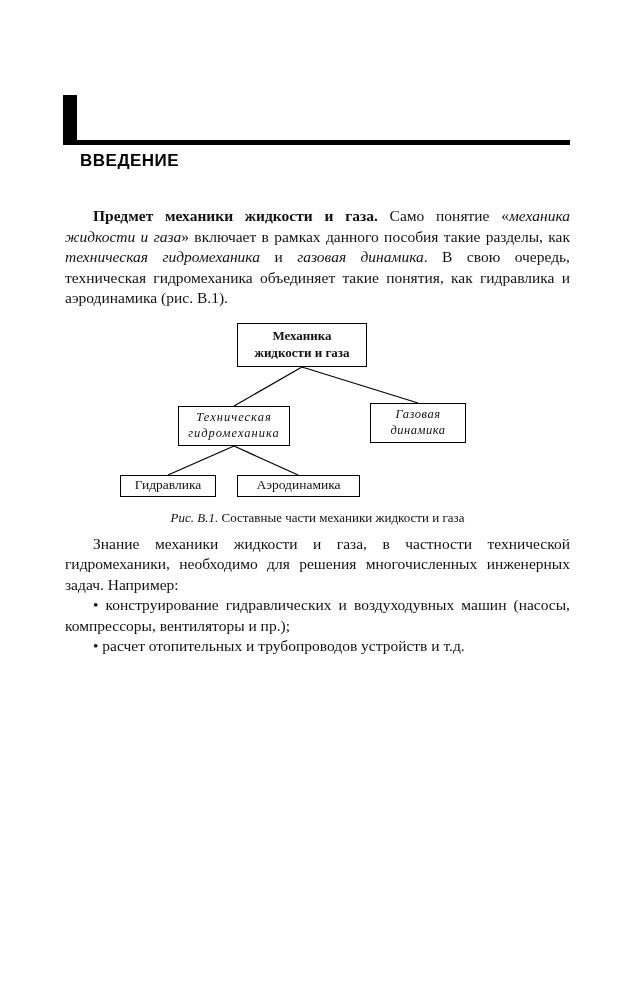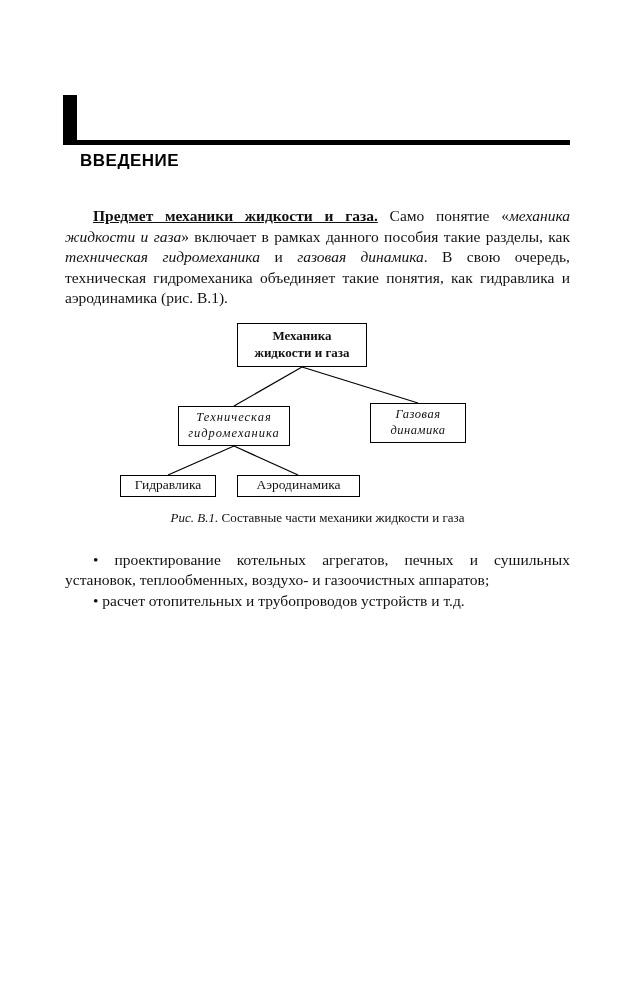--- a/index.html
+++ b/index.html
@@ -18,39 +18,39 @@
     position:absolute;left:80px;top:151px;
     font-family:"Liberation Sans", sans-serif;
     font-weight:bold;font-size:17px;letter-spacing:.5px;color:#000;
   }
   
   .content{
     position:absolute;left:65px;top:206px;width:505px;
     font-size:15.5px;line-height:20.5px;text-align:justify;
   }
   .content p{margin:0;text-indent:28px;}
-  .seg-b{font-weight:bold;text-decoration:underline;}
+  .seg-b{font-weight:bold;}
   .seg-i{font-style:italic;}
   
   .figure{margin-top:12px;}
   .diagram{position:relative;width:505px;height:178px;}
   .diagram svg{position:absolute;left:0;top:0;}
   .node{
     position:absolute;box-sizing:border-box;
     border:1px solid #000;background:#fff;
     display:flex;align-items:center;justify-content:center;
     text-align:center;line-height:1.25;
   }
   .node-root{left:172px;top:2px;width:130px;height:44px;padding:0 12px;font-weight:bold;font-size:13px;}
   .node-tech{left:113px;top:85px;width:112px;height:40px;padding:0 4px;font-style:italic;font-size:12.5px;letter-spacing:1px;}
   .node-gas{left:305px;top:82px;width:96px;height:40px;padding:0 6px;font-style:italic;font-size:12.5px;letter-spacing:.5px;}
   .node-hyd{left:55px;top:154px;width:96px;height:22px;font-size:13.5px;}
   .node-aero{left:172px;top:154px;width:123px;height:22px;font-size:13.5px;}
   .caption{
-    margin-top:10px;margin-bottom:24px;
+    margin-top:10px;margin-bottom:8px;
     font-size:13px;line-height:17px;text-align:center;text-indent:0;
   }
   
   .page-num{position:absolute;top:898px;right:64px;font-size:15px;}
 </style>
 </head>
 <body>
 
 <div class="page">
 
@@ -72,20 +72,21 @@
         </svg>
         <div class="node node-root">Механика жидкости и газа</div>
         <div class="node node-tech">Техническая гидромеханика</div>
         <div class="node node-gas">Газовая динамика</div>
         <div class="node node-hyd">Гидравлика</div>
         <div class="node node-aero">Аэродинамика</div>
       </div>
       <div class="caption"><span class="seg-i">Рис. В.1.</span><span> Составные части механики жидкости и газа</span></div>
     </div>
 
-    <p><span>• проектирование котельных агрегатов, печных и сушильных установок, теплообменных, воздухо- и газоочистных аппаратов;</span></p>
+    <p><span>Знание механики жидкости и газа, в частности технической гидромеханики, необходимо для решения многочисленных инженерных задач. Например:</span></p>
+    <p><span>• конструирование гидравлических и воздуходувных машин (насосы, компрессоры, вентиляторы и пр.);</span></p>
     <p><span>• расчет отопительных и трубопроводов устройств и т.д.</span></p>
 
   </div>
 
   <div class="page-num">5</div>
 
 </div>
 
 </body></html>

